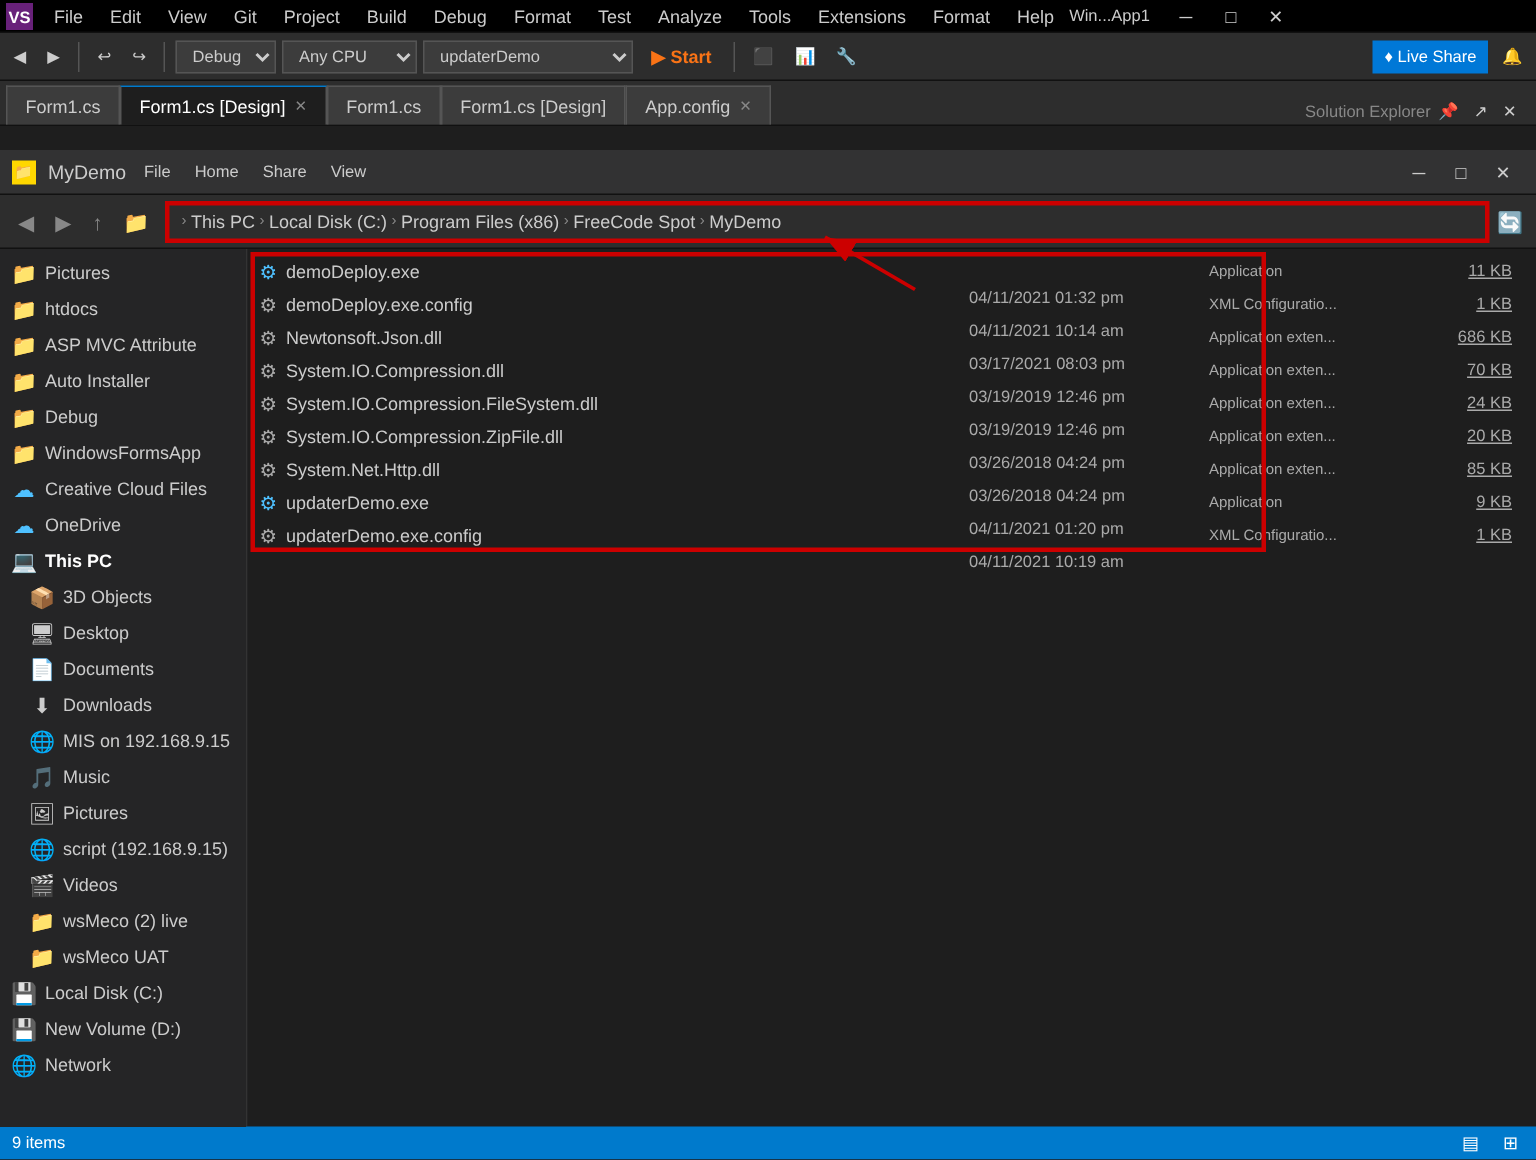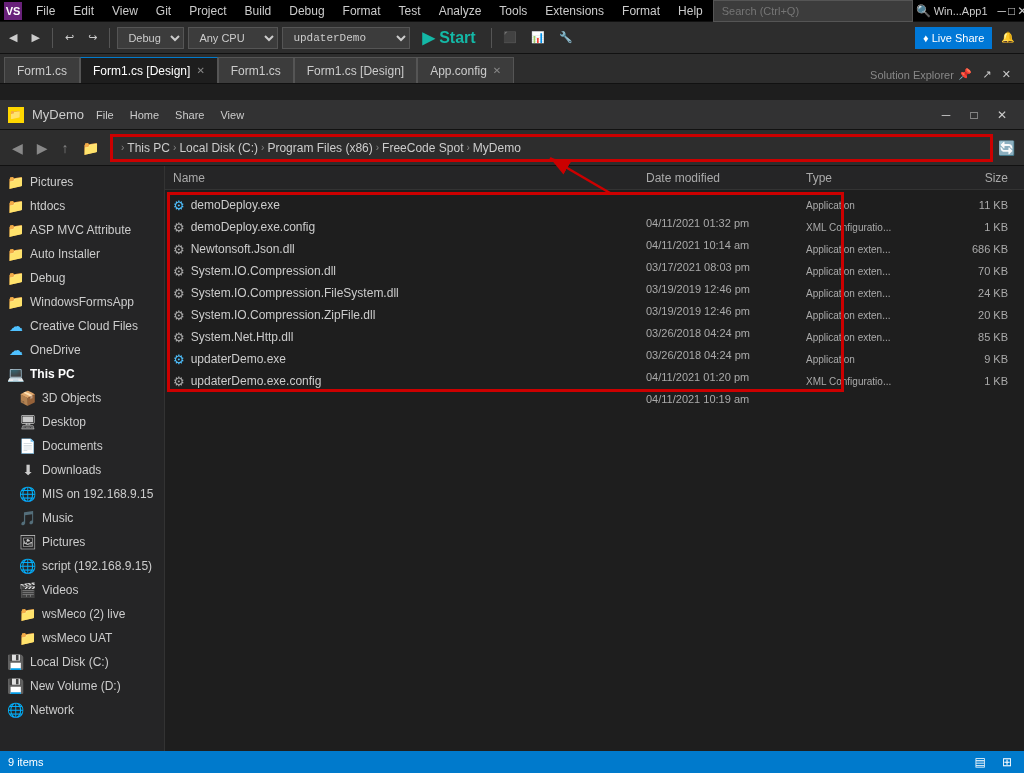--- a/index.html
+++ b/index.html
@@ -62,24 +62,24 @@
       background: #3c3c3c;
       border: 1px solid #555;
       color: #ccc;
       padding: 2px 6px;
       font-size: 11px;
       height: 22px;
     }
     .start-btn {
       background: transparent;
       border: none;
-      color: #14b8a6;
+      color: #f97316;
       padding: 2px 8px;
       cursor: pointer;
-      font-size: 16px;
+      font-size: 12px;
       display: flex;
       align-items: center;
       gap: 3px;
       font-weight: bold;
     }
     .search-box {
       background: #3c3c3c;
       border: 1px solid #555;
       color: #ccc;
       padding: 2px 8px;
@@ -326,21 +326,21 @@
       display: flex;
       align-items: center;
       gap: 6px;
       overflow: hidden;
       white-space: nowrap;
       text-overflow: ellipsis;
     }
     .file-icon { font-size: 13px; flex-shrink: 0; }
     .file-date { width: 160px; color: #aaa; font-size: 11px; margin-top: 36px; }
     .file-type { width: 130px; color: #aaa; font-size: 10px; overflow: hidden; text-overflow: ellipsis; }
-    .file-size { width: 80px; color: #aaa; font-size: 11px; text-align: right; padding-right: 8px; }
+    .file-size { width: 80px; color: #aaa; font-size: 11px; text-align: right; padding-right: 8px; text-decoration: underline; }
 
     
     .status-bar {
       position: absolute;
       bottom: 0;
       left: 0;
       right: 0;
       height: 22px;
       background: #007acc;
       display: flex;
@@ -382,44 +382,40 @@
   <span class="menu-item">Project</span>
   <span class="menu-item">Build</span>
   <span class="menu-item">Debug</span>
   <span class="menu-item">Format</span>
   <span class="menu-item">Test</span>
   <span class="menu-item">Analyze</span>
   <span class="menu-item">Tools</span>
   <span class="menu-item">Extensions</span>
   <span class="menu-item">Format</span>
   <span class="menu-item">Help</span>
-  <div style="flex:1; display:flex; justify-content:center;">
-    <input type="text" class="search-box" style="width: 200px;" placeholder="Search (Ctrl+Q)">
-    <span style="color:#888; font-size:12px; margin-left:4px; line-height:22px;">🔍</span>
-  </div>
   <span style="color:#ccc; font-size:11px; margin-right:8px;">Win...App1</span>
   <button class="win-btn">─</button>
   <button class="win-btn">□</button>
   <button class="win-btn close">✕</button>
 </div>
 
 <div class="toolbar">
   <button class="toolbar-btn">◀</button>
   <button class="toolbar-btn">▶</button>
   <div class="toolbar-separator"></div>
   <button class="toolbar-btn">↩</button>
   <button class="toolbar-btn">↪</button>
   <div class="toolbar-separator"></div>
   <select class="toolbar-dropdown">
     <option>Debug</option>
   </select>
   <select class="toolbar-dropdown" style="width:90px;">
     <option>Any CPU</option>
   </select>
-  <select class="toolbar-dropdown" style="width:128px;font-family:Liberation Mono, monospace;">
+  <select class="toolbar-dropdown" style="width:140px;">
     <option>updaterDemo</option>
   </select>
   <button class="start-btn">▶ Start</button>
   <div class="toolbar-separator"></div>
   <button class="toolbar-btn">⬛</button>
   <button class="toolbar-btn">📊</button>
   <button class="toolbar-btn">🔧</button>
   <button class="live-share-btn">♦ Live Share</button>
   <button class="toolbar-btn">🔔</button>
 </div>
@@ -581,26 +577,20 @@
       <div class="sidebar-item">
         <span class="sidebar-icon">🌐</span>
         <span>Network</span>
       </div>
 
       <div style="height:40px;"></div>
     </div>
 
     <div class="file-list">
 
-      <div class="file-list-header">
-        <div class="col-name">Name</div>
-        <div class="col-date">Date modified</div>
-        <div class="col-type">Type</div>
-        <div class="col-size">Size</div>
-      </div>
 
       <div style="height:4px;"></div>
 
       <div style="position:relative;">
 
         <div style="position:absolute; top:-2px; left:2px; right:180px; bottom:0; border:3px solid #cc0000; pointer-events:none; z-index:5;"></div>
 
         <div class="file-item">
           <div class="file-name">
             <span class="file-icon" style="color:#4fc1ff;">⚙</span>

